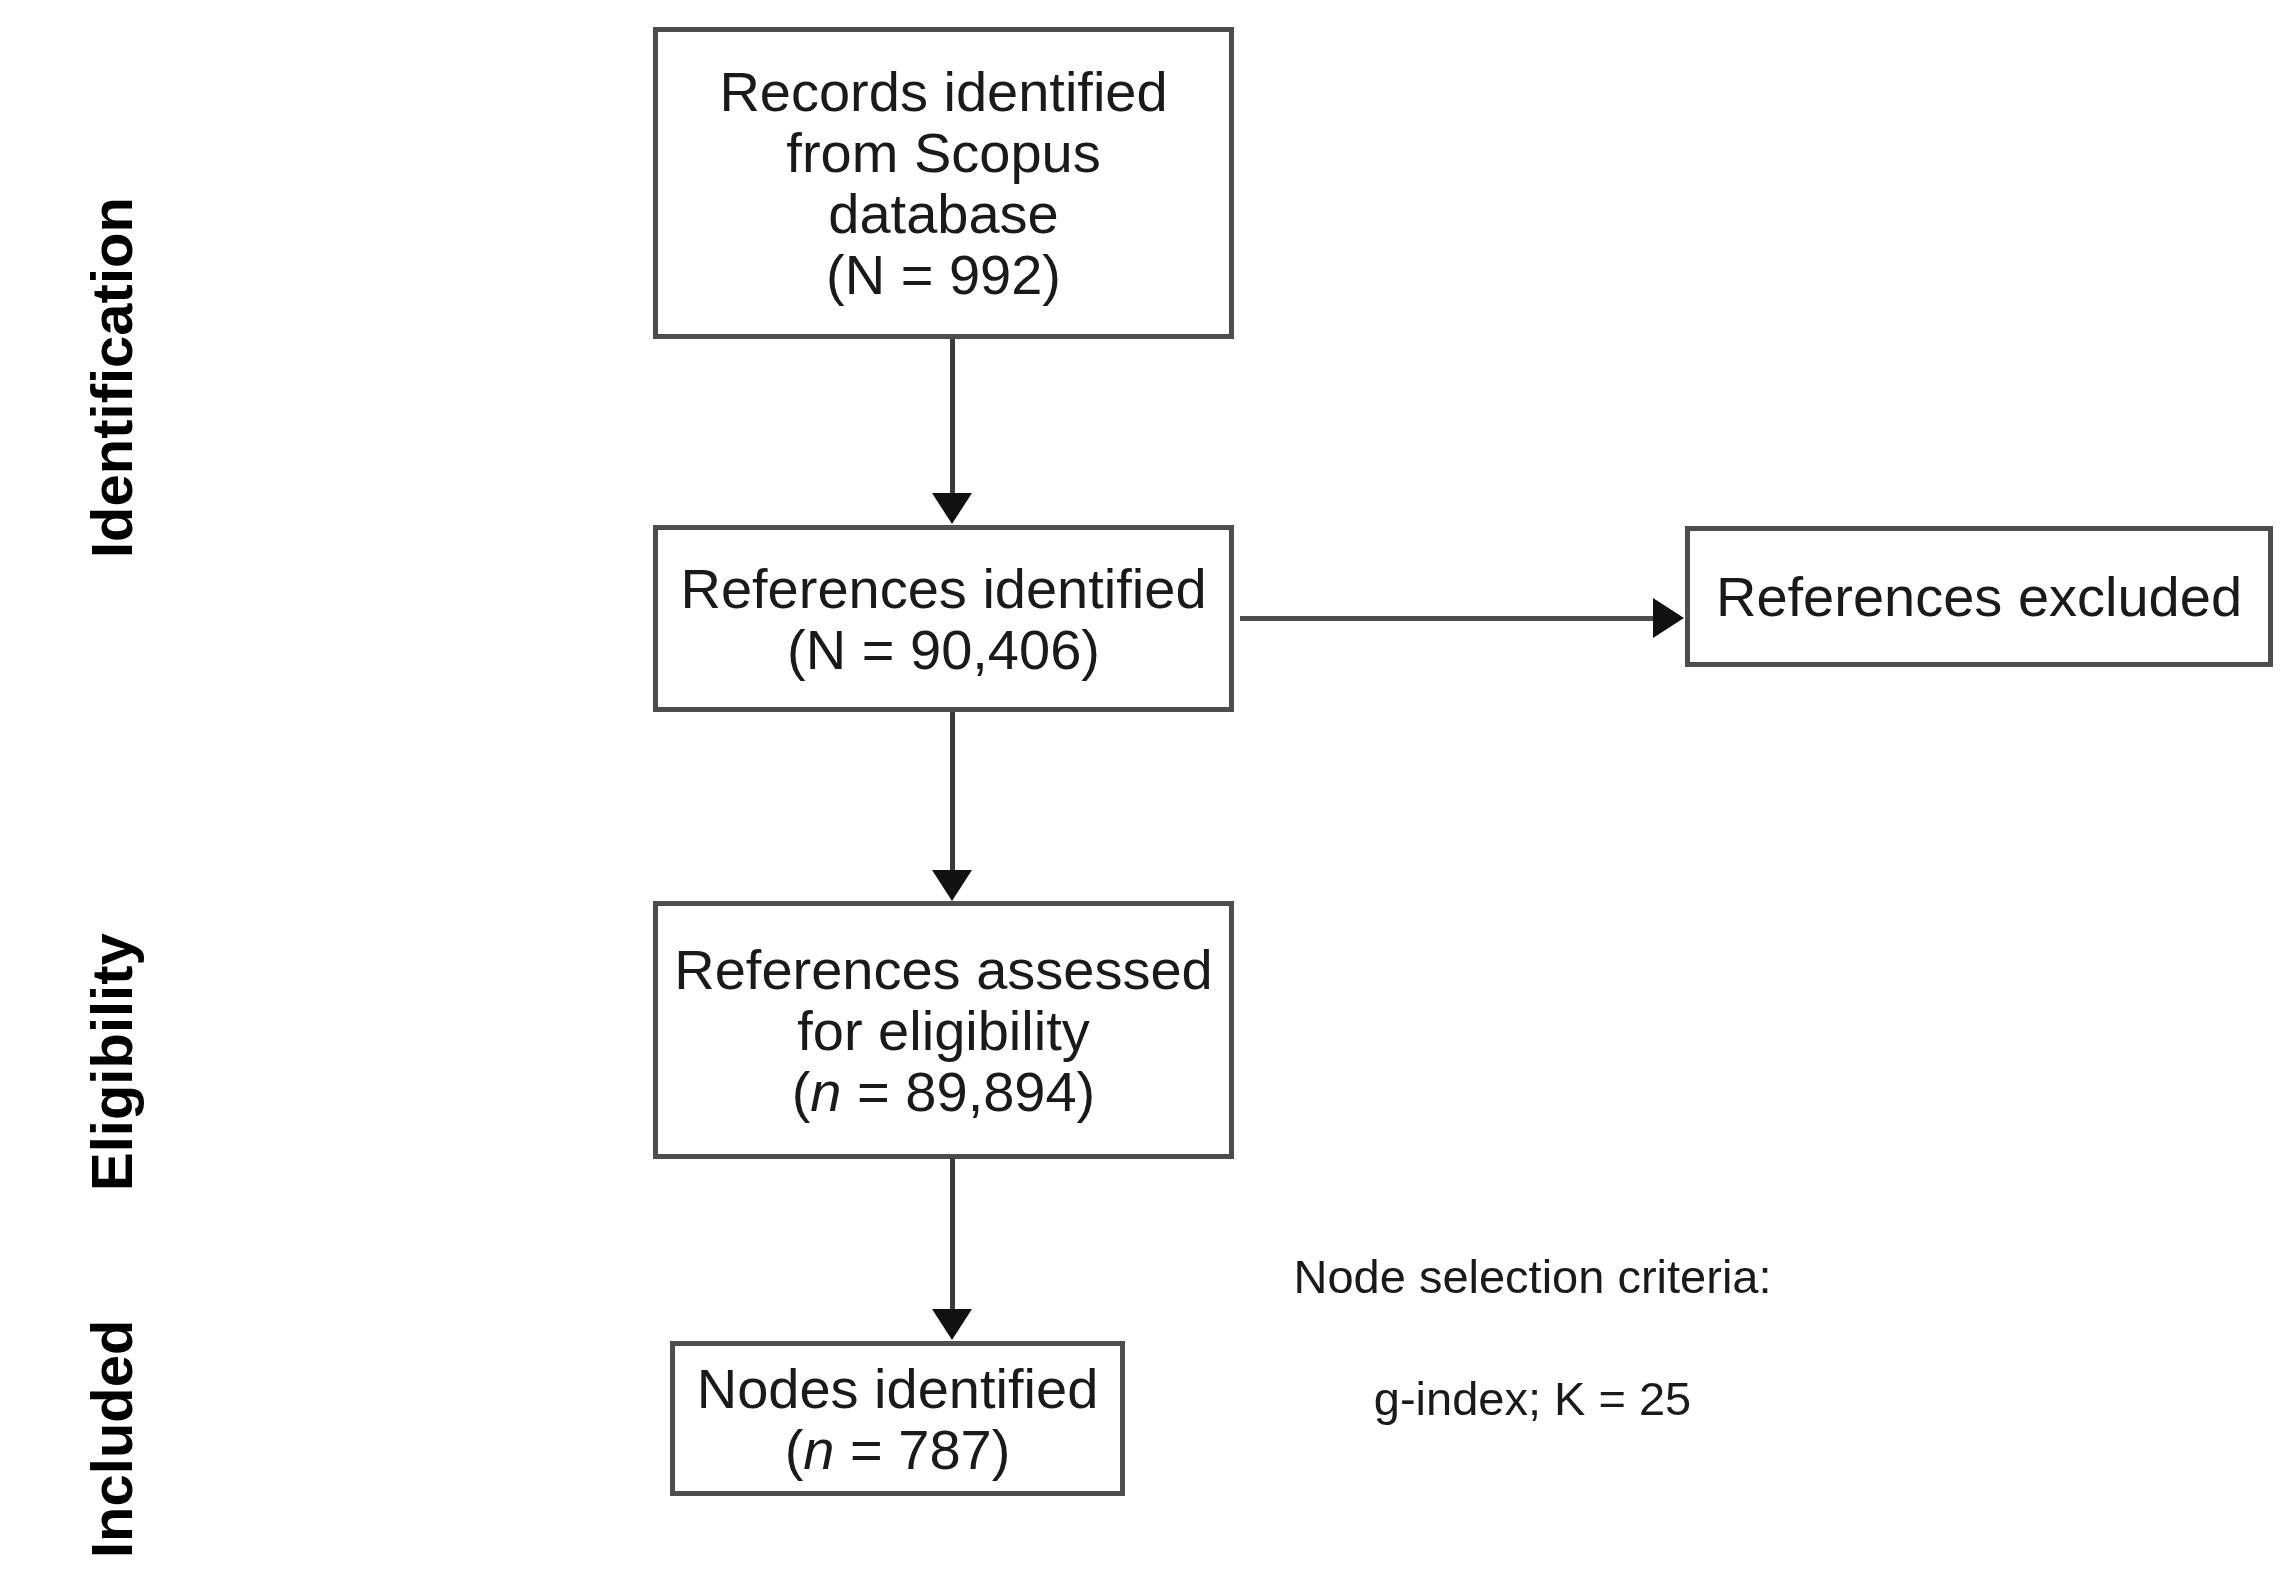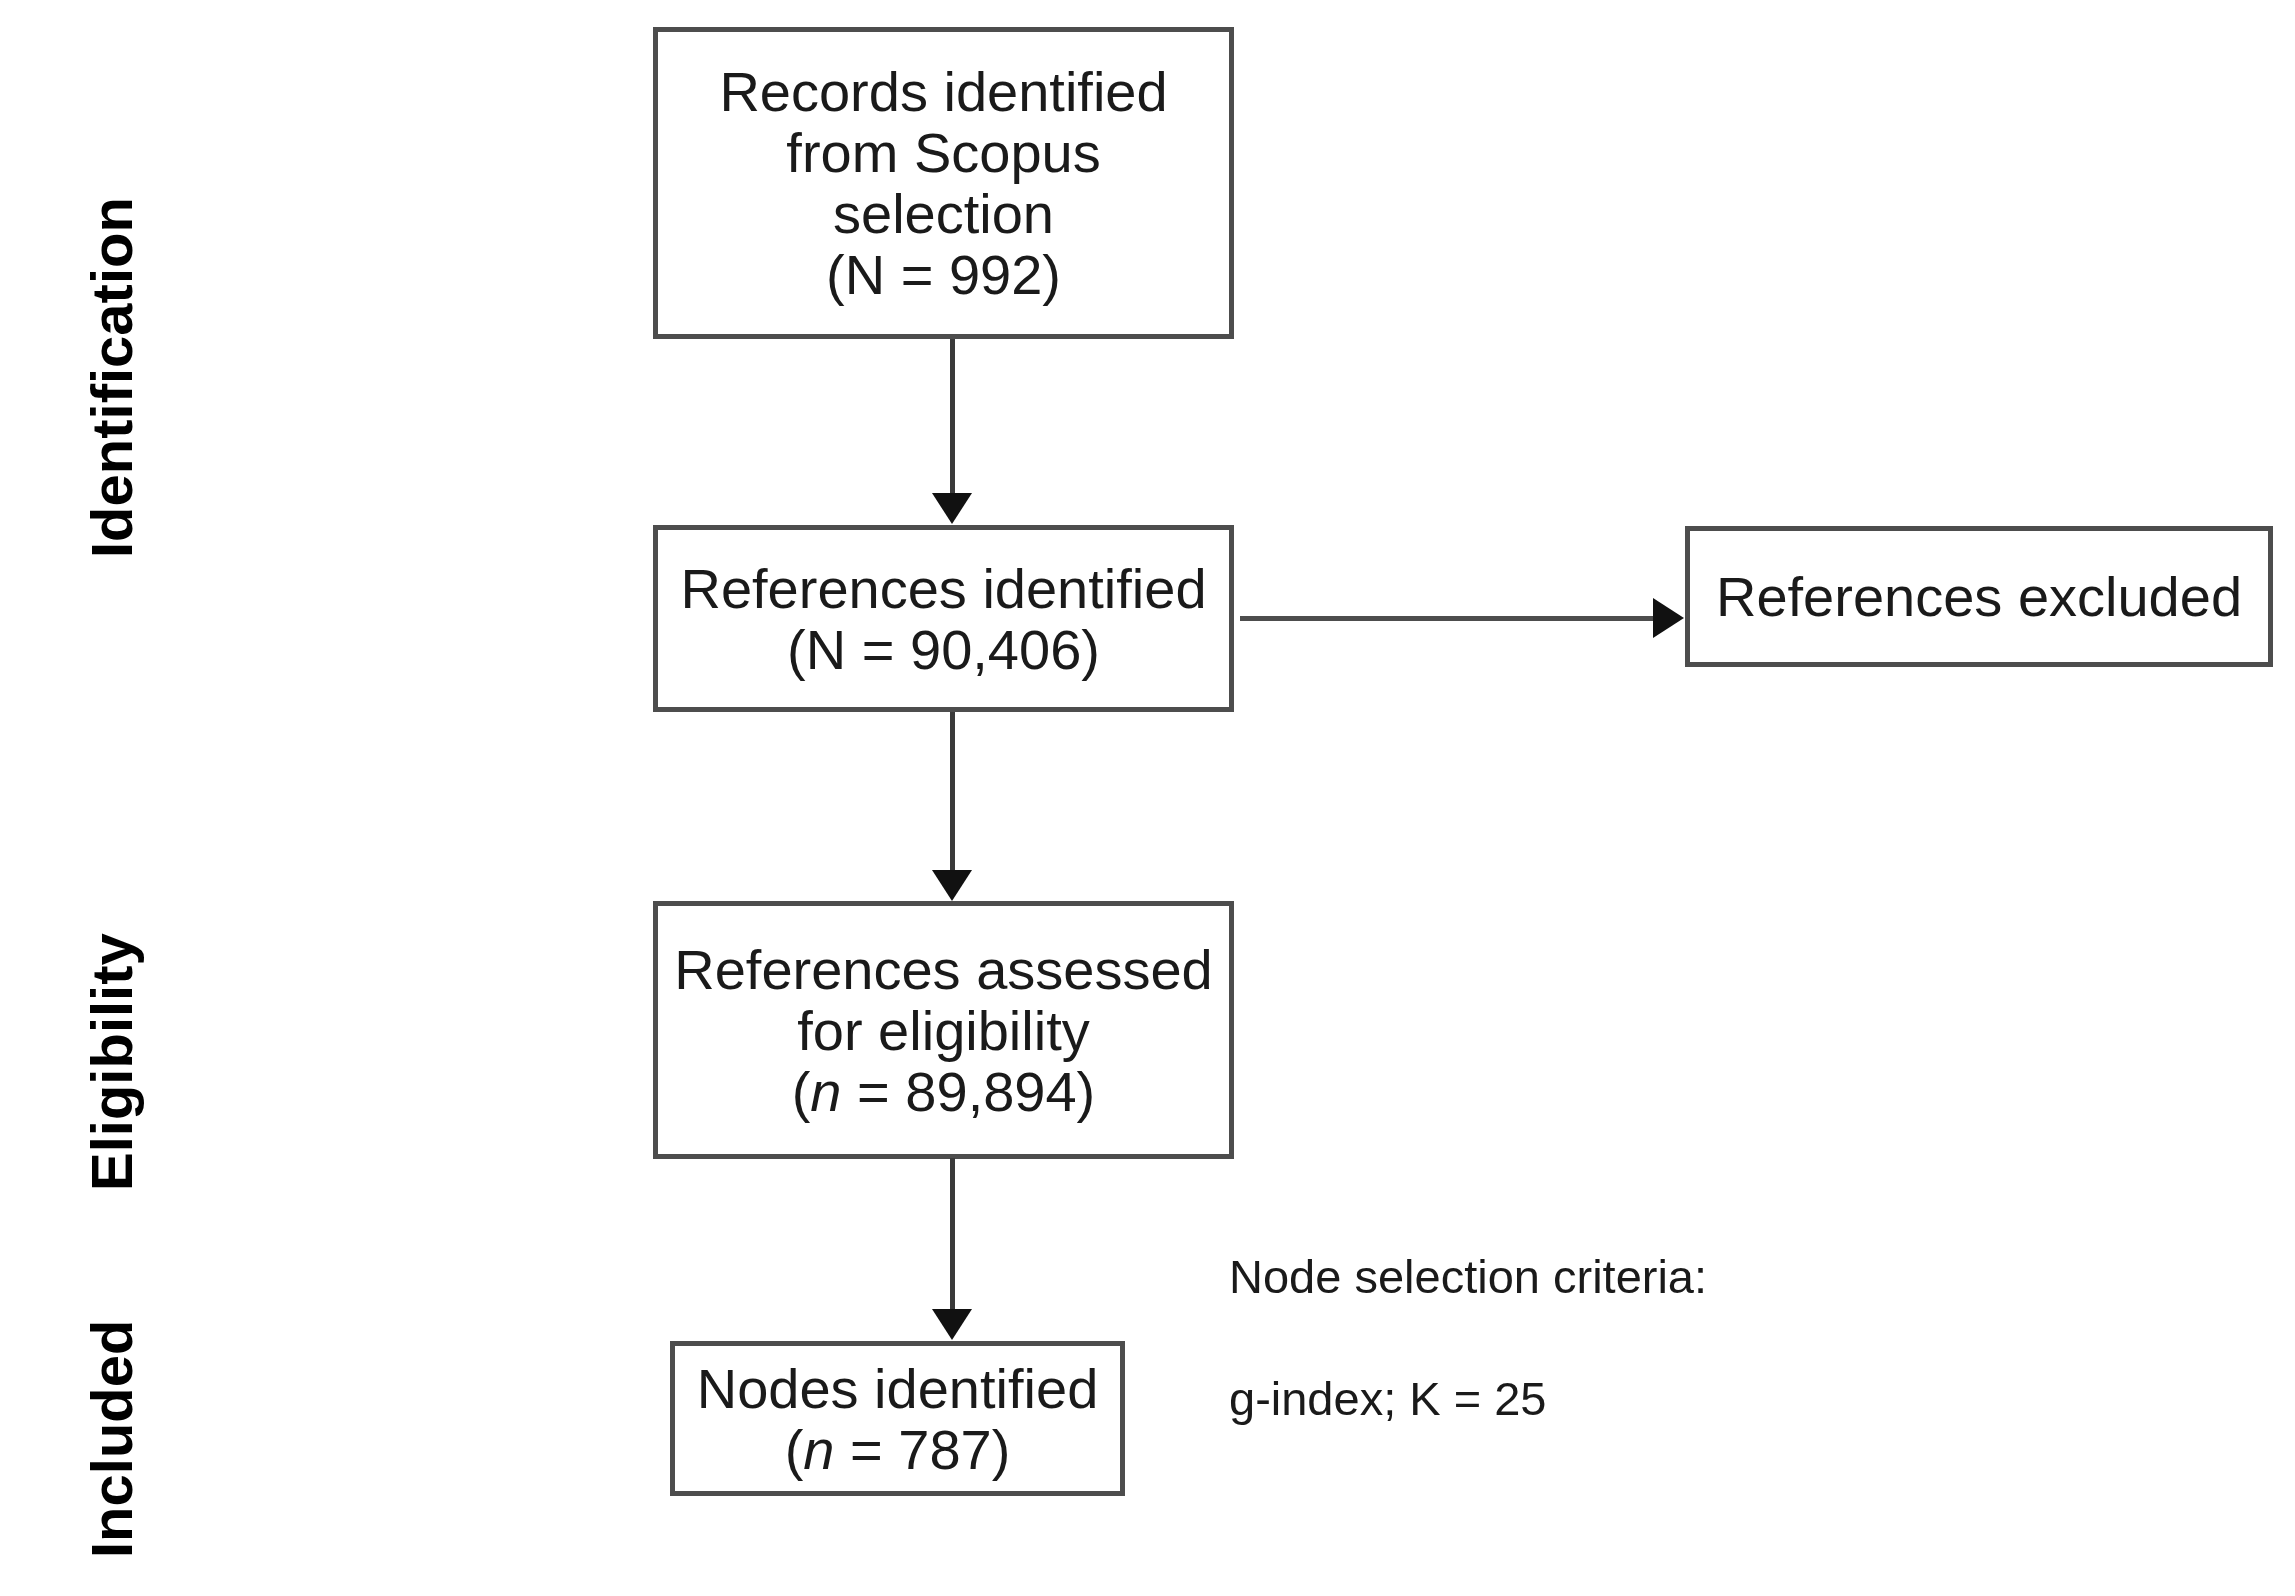--- a/index.html
+++ b/index.html
@@ -53,20 +53,21 @@
   .flow-box .box-text .ital {
     font-style: italic;
   }
 
   
   .note-text {
     position: absolute;
     font-size: 47px;
     line-height: 61px;
     color: #1a1a1a;
+    text-align: center;
     white-space: pre-line;
   }
 
   
   .v-line {
     position: absolute;
     width: 5px;
     background: #3a3a3a;
   }
   .h-line {
@@ -99,21 +100,21 @@
   <div class="stage-label" style="left: 83px; top: 558px;">Identification</div>
 
   <div class="stage-label" style="left: 83px; top: 1191px;">Eligibility</div>
 
   <div class="stage-label" style="left: 83px; top: 1558px;">Included</div>
 
   <div class="flow-box" style="left: 653px; top: 27px; width: 581px; height: 312px;">
     <div class="box-text">
       <div>Records identified</div>
       <div>from Scopus</div>
-      <div>selection</div>
+      <div>database</div>
       <div>(N = 992)</div>
     </div>
   </div>
 
   <div class="v-line" style="left: 950px; top: 339px; height: 157px;"></div>
   <div class="arrow-down" style="left: 932px; top: 493px;"></div>
 
   <div class="flow-box" style="left: 653px; top: 525px; width: 581px; height: 187px;">
     <div class="box-text">
       <div>References identified</div>

